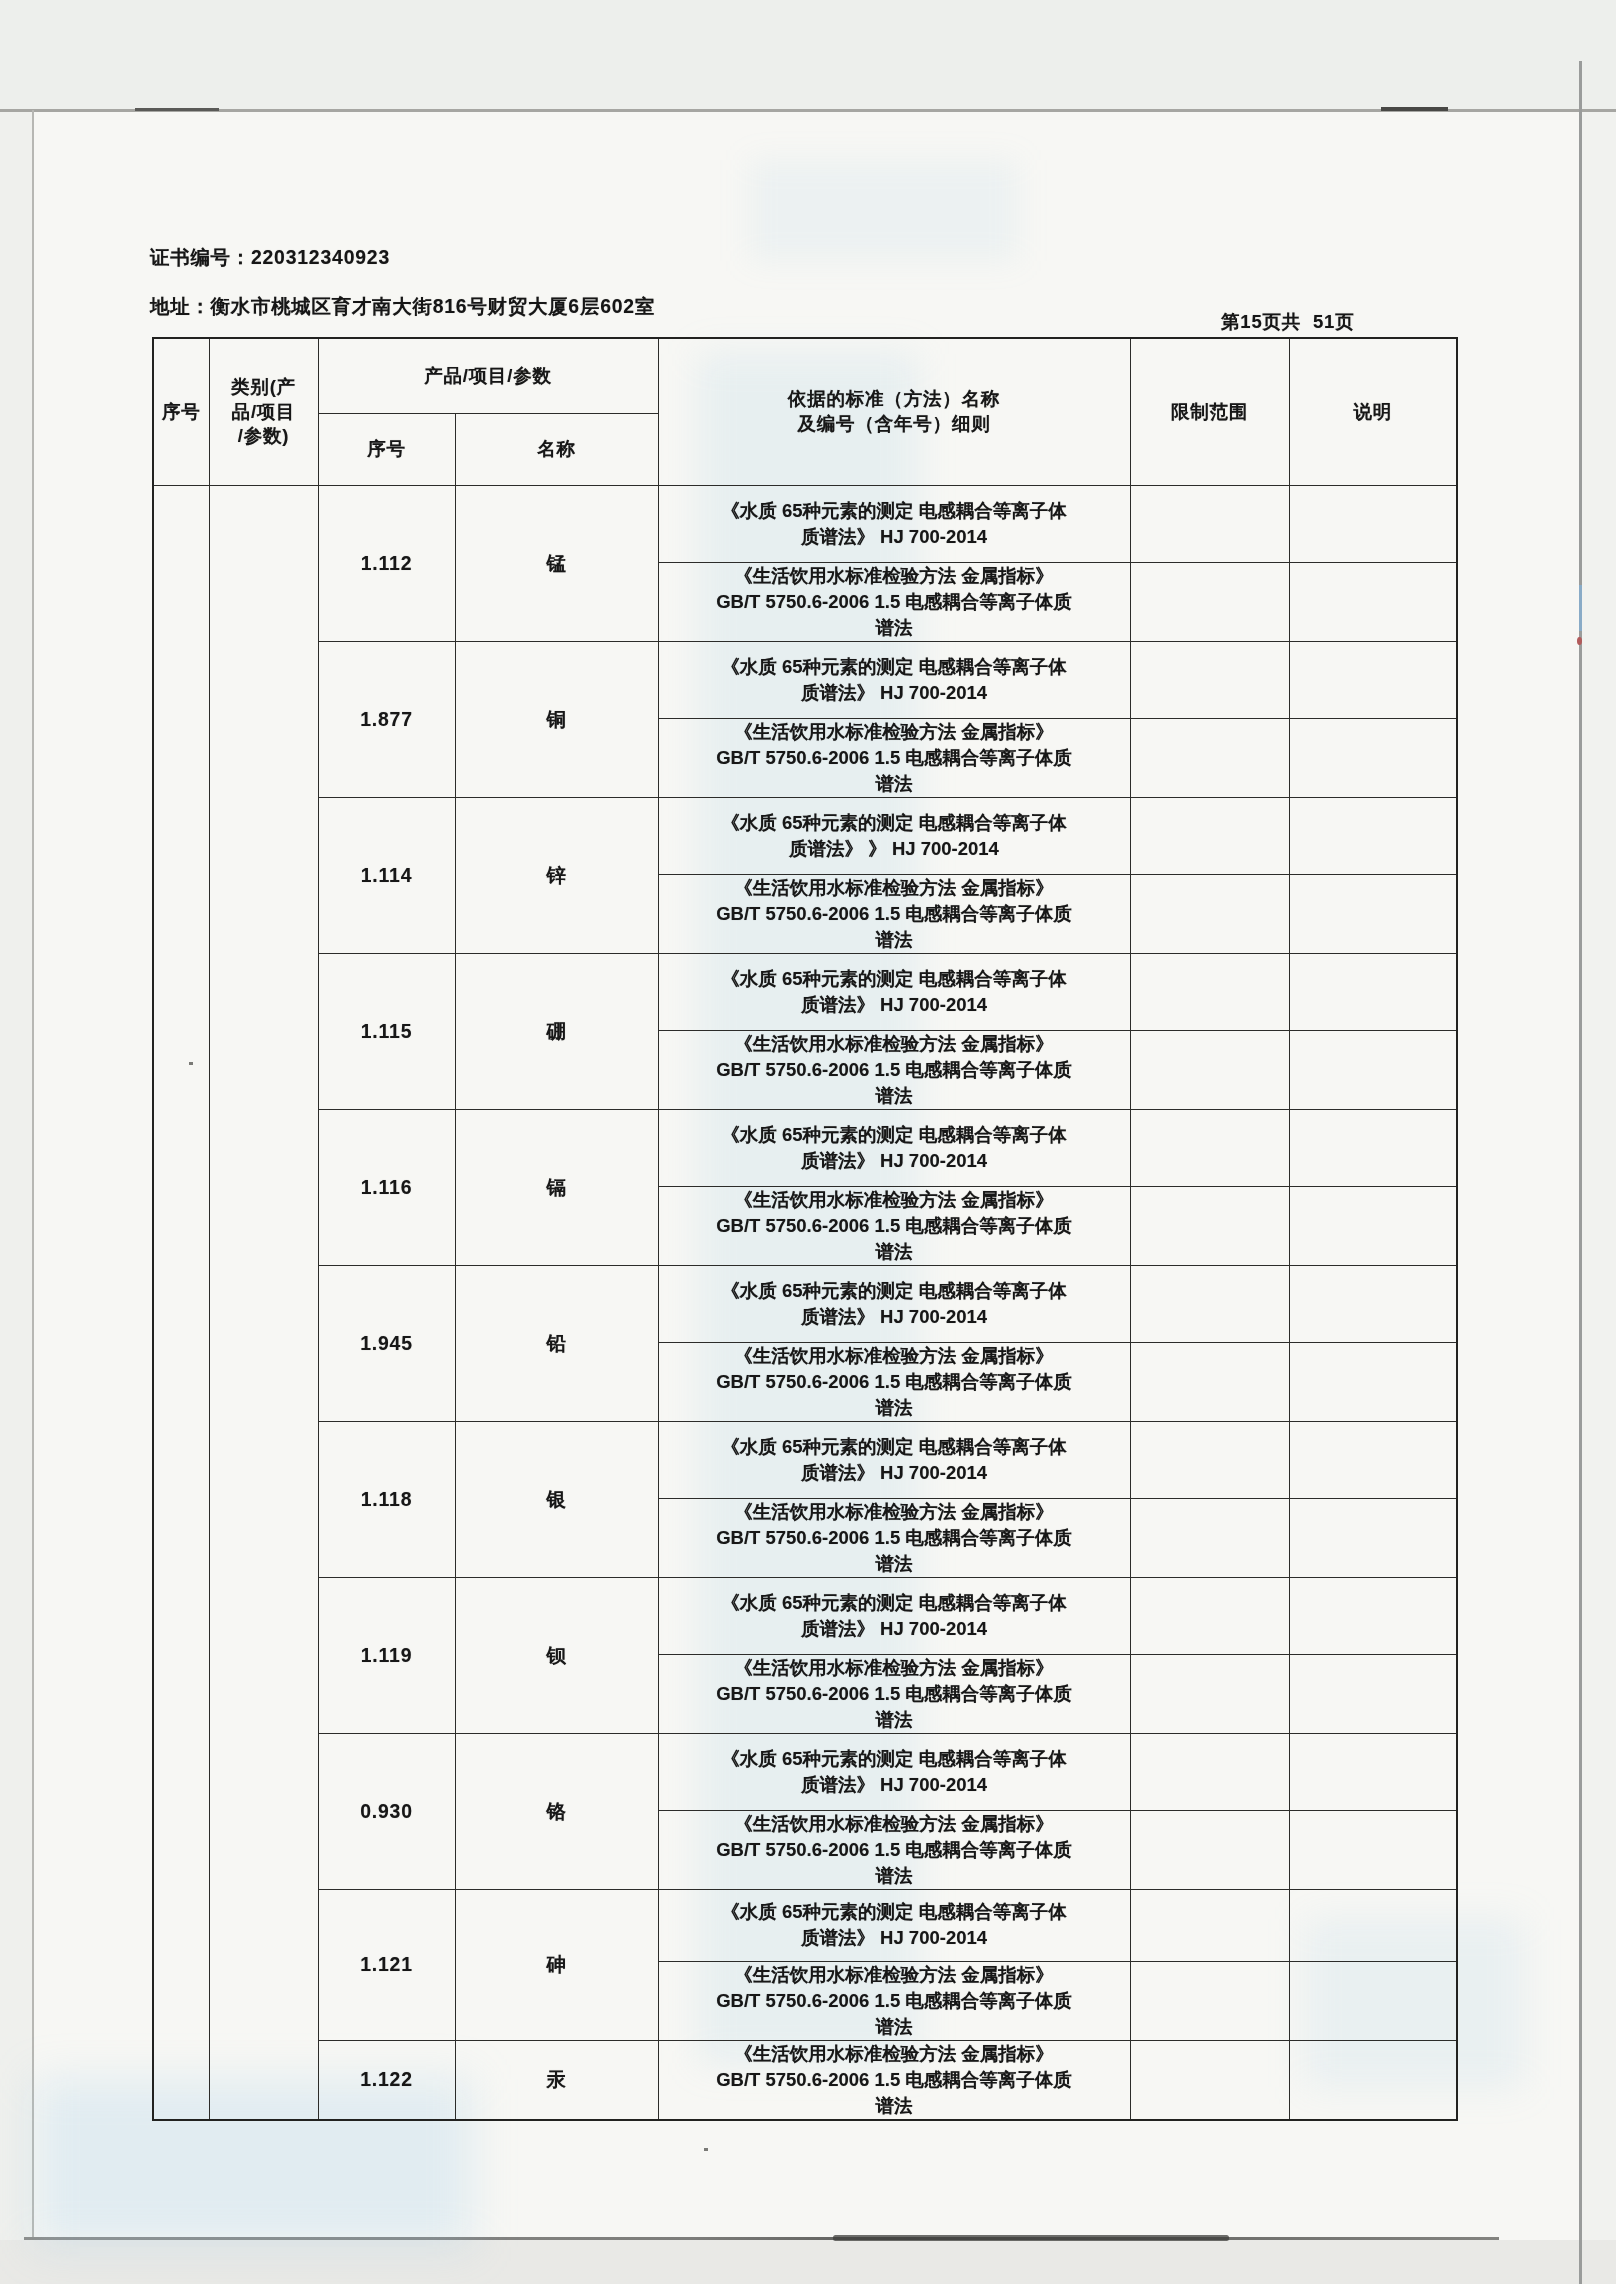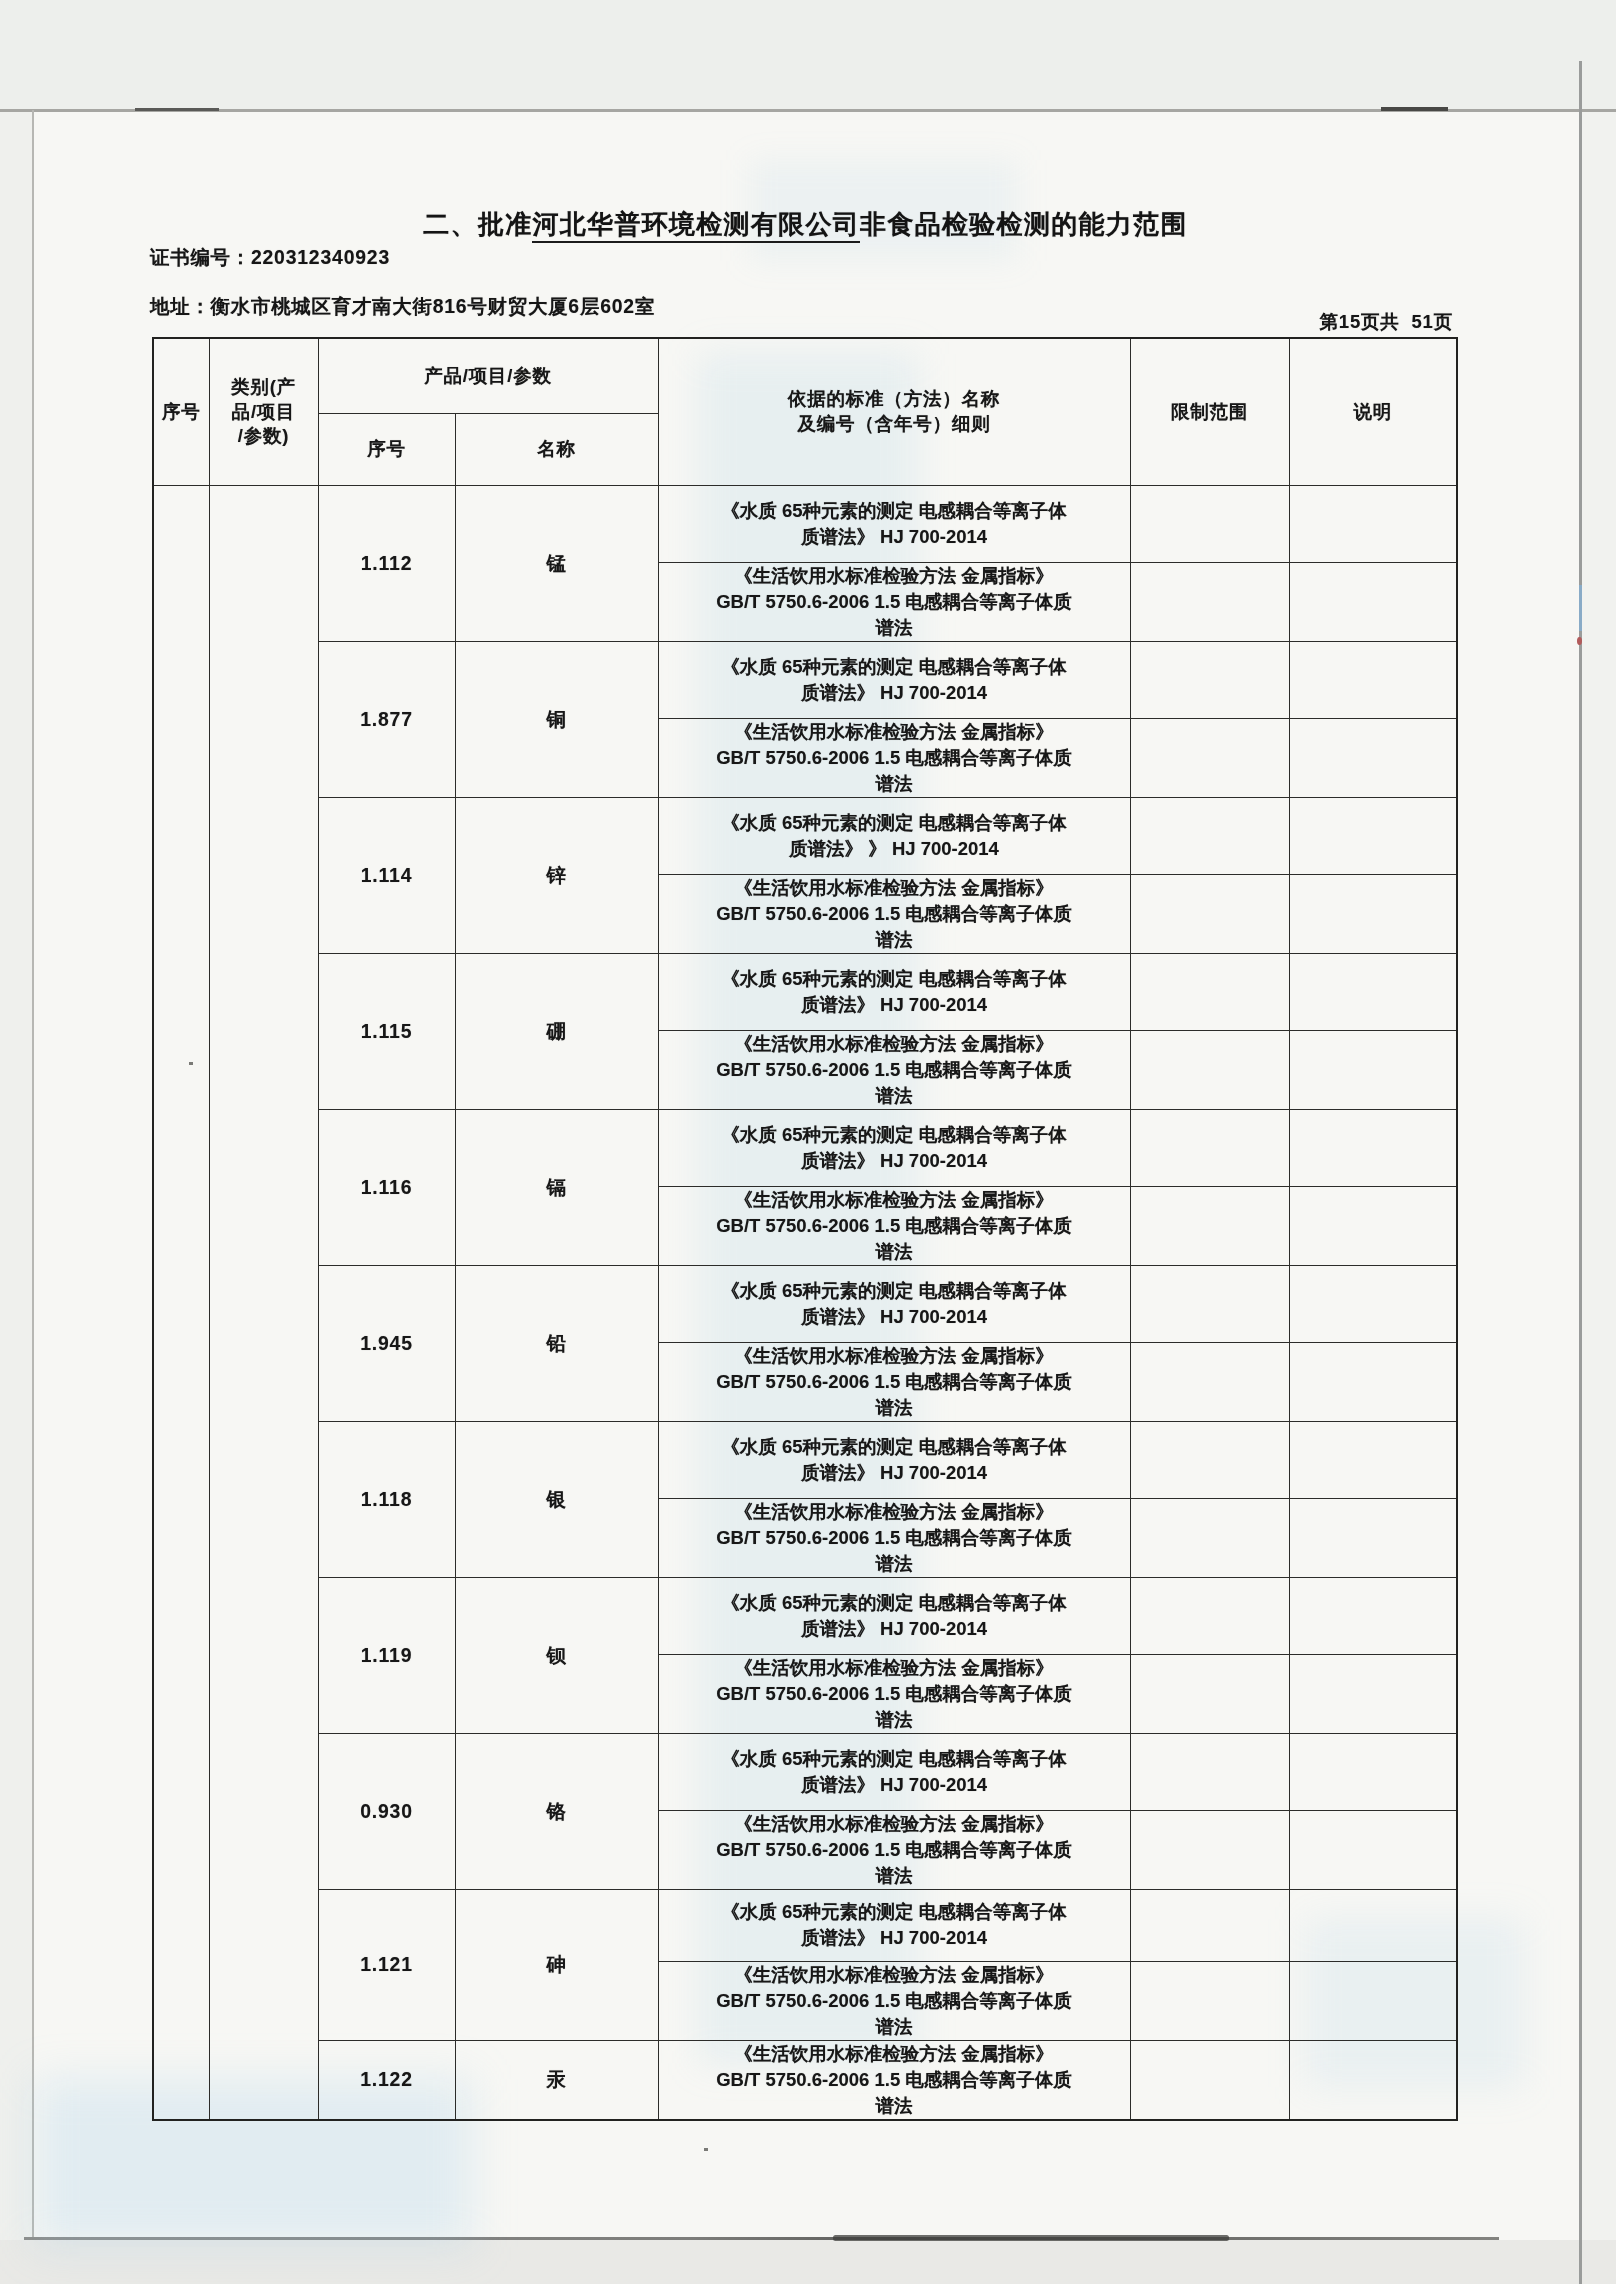--- a/index.html
+++ b/index.html
@@ -40,21 +40,21 @@
     text-shadow:0 0 0.8px rgba(20,20,20,.45);
   }
   .doc-title .u{border-bottom:2.5px solid #1c1c1c;padding-bottom:1.7px;}
   .meta{
     position:absolute;left:150px;font-size:19.4px;font-weight:700;letter-spacing:0.8px;
     color:#161616;text-shadow:0 0 0.8px rgba(20,20,20,.4);white-space:pre;
   }
   .meta-cert{top:244px;}
   .meta-addr{top:293px;}
   .page-num{
-    position:absolute;left:1221px;top:309px;width:232px;text-align:right;
+    position:absolute;left:1221px;top:309px;width:232px;text-align:left;
     font-size:18.5px;font-weight:700;letter-spacing:0.8px;color:#161616;white-space:pre;
     text-shadow:0 0 0.8px rgba(20,20,20,.4);
   }
   
   table.cap{
     position:absolute;left:152px;top:337px;width:1304px;
     border-collapse:collapse;table-layout:fixed;
     border:2.5px solid #222220;
   }
   table.cap th,table.cap td{
@@ -89,23 +89,20 @@
   <div class="edge-bottom-line"></div>
   <div class="edge-bottom-speck"></div>
 
   <div class="wm wm-band"></div>
   <div class="wm wm-bottomleft"></div>
   <div class="wm wm-bottomright"></div>
   <div class="wm wm-top"></div>
   <div class="speck" style="left:189px;top:1062px;width:4.2px;height:2.5px;"></div>
   <div class="speck" style="left:704px;top:2148px;width:4.2px;height:3.4px;"></div>
 
-  <div class="doc-title">
-    <span>二、批准</span><span class="u">河北华普环境检测有限公司</span><span>非食品检验检测的能力范围</span>
-  </div>
   <div class="meta meta-cert">证书编号：220312340923</div>
   <div class="meta meta-addr">地址：衡水市桃城区育才南大街816号财贸大厦6层602室</div>
   <div class="page-num">第15页共  51页</div>
 
   <table class="cap">
     <colgroup>
       <col style="width:56px">
         <col style="width:109px">
         <col style="width:137px">
       <col style="width:203px">

